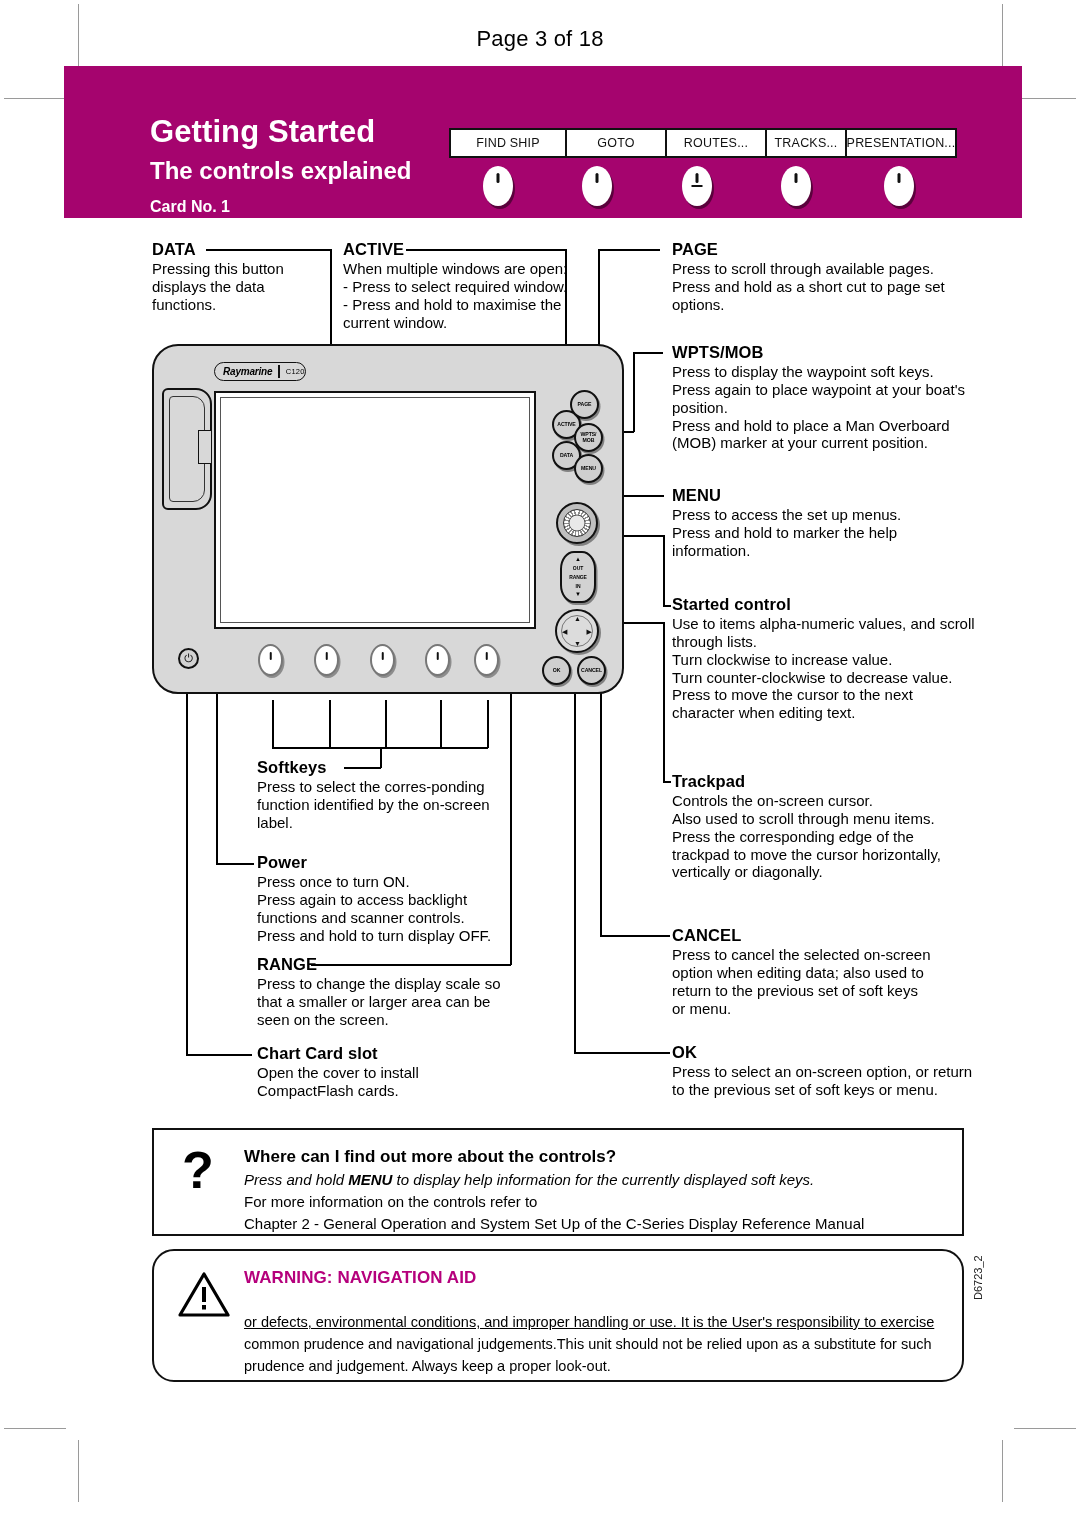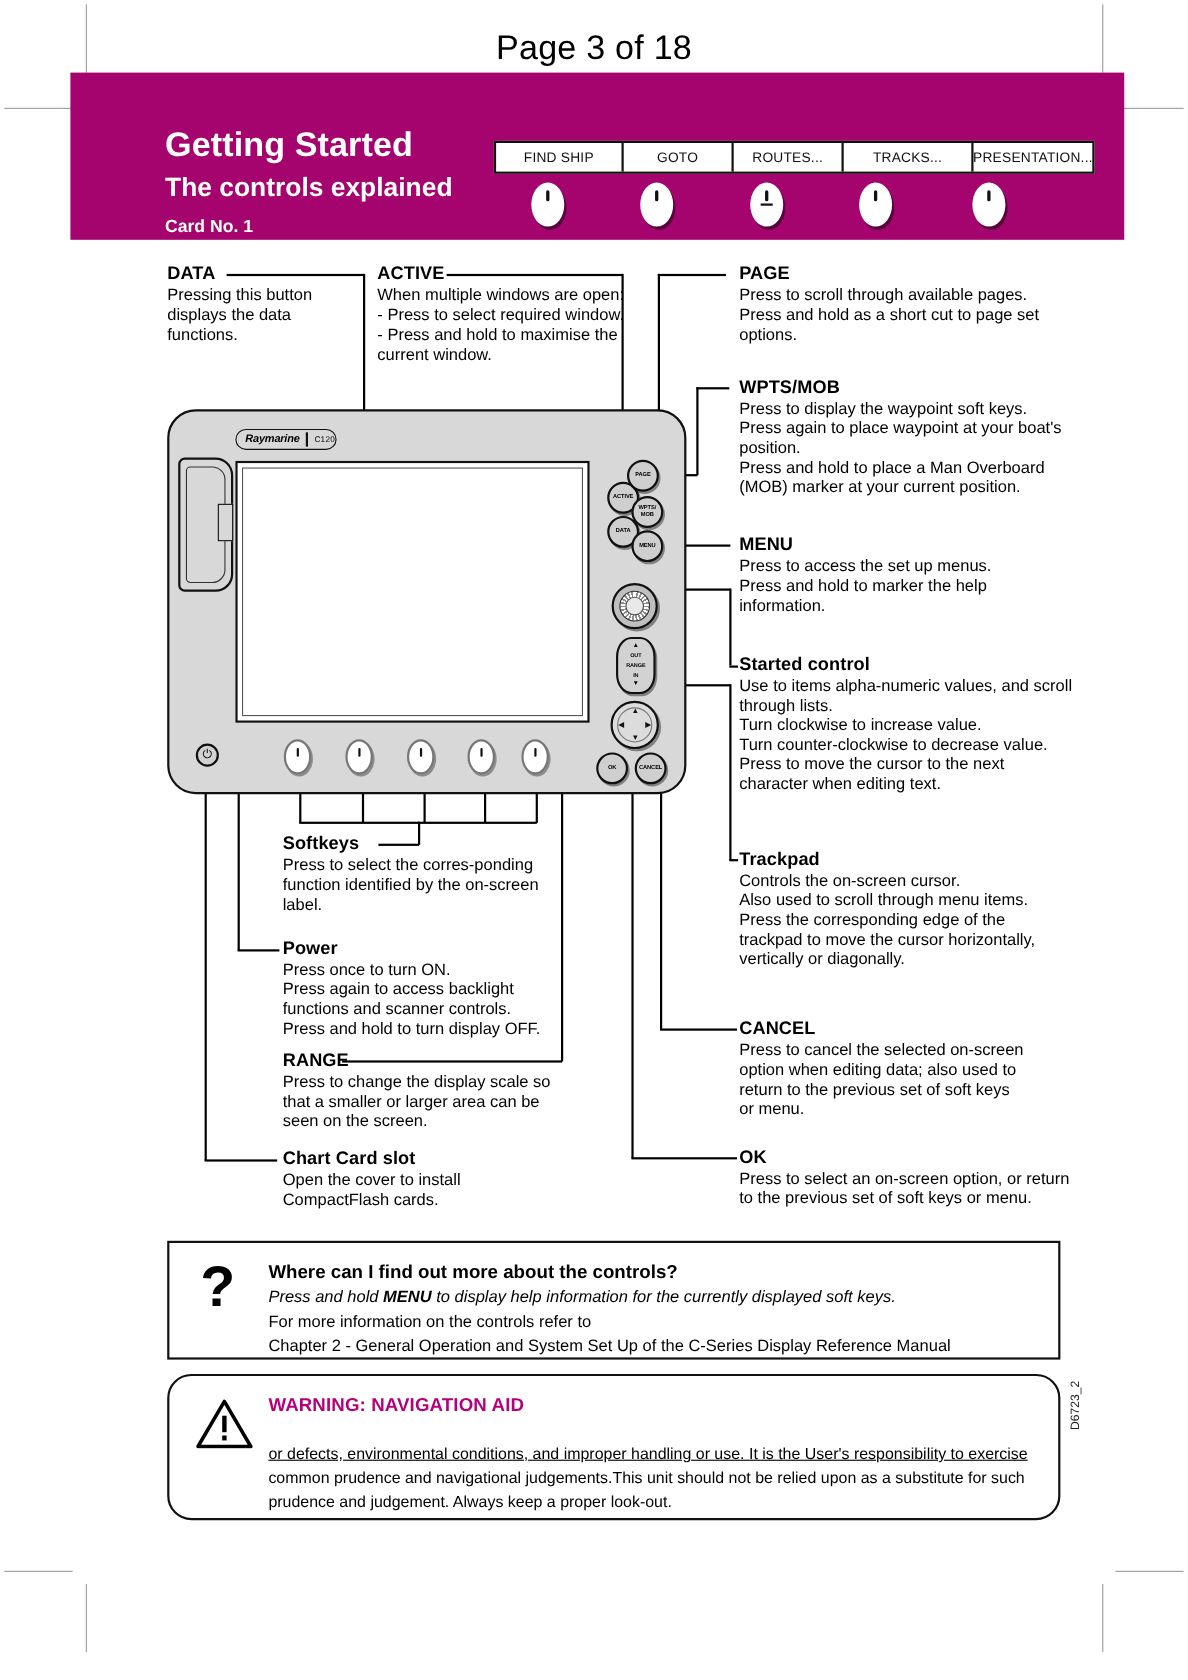--- a/index.html
+++ b/index.html
@@ -12,21 +12,21 @@
   }
 
   
   .crop { position:absolute; background:#9a9a9a; }
   .crop.h { height:1px; width:62px; }
   .crop.v { width:1px; height:62px; }
 
   
   .pagenum {
     position:absolute; top:26px; left:0; width:1080px;
-    text-align:center; font-size:31px; letter-spacing:.2px;
+    text-align:center; font-size:22px; letter-spacing:.2px;
   }
 
   
   .band {
     position:absolute; left:64px; top:66px; width:958px; height:152px;
     background:#a5046e;
   }
   .band-title {
     position:absolute; left:150px; top:114px;
     font-size:31px; font-weight:bold; color:#fff; letter-spacing:.1px;
@@ -77,21 +77,21 @@
   .ann p {
     margin:0; font-size:15px; line-height:1.19; letter-spacing:0;
   }
 
   
   .ln { position:absolute; background:#000; }
   .ln.h { height:1.5px; }
   .ln.v { width:1.5px; }
 
   
-  .device { position:absolute; left:152px; top:372px; width:472px; height:350px; }
+  .device { position:absolute; left:152px; top:344px; width:472px; height:350px; }
   .bezel {
     position:absolute; inset:0; background:#d8d8d8;
     border:2.5px solid #111; border-radius:26px;
   }
   .screen {
     position:absolute; left:62px; top:47px; width:322px; height:238px;
     background:#fff; border:2.5px solid #111;
   }
   .screen-inner {
     position:absolute; inset:4px; border:1.5px solid #555; background:#fff;
@@ -263,21 +263,21 @@
 
 <div class="band"></div>
 <div class="band-title">Getting Started</div>
 <div class="band-sub">The controls explained</div>
 <div class="band-card">Card No. 1</div>
 
 <div class="sk-strip">
   <div class="sk-cell" style="width:116px;">FIND SHIP</div>
   <div class="sk-cell" style="width:100px;">GOTO</div>
   <div class="sk-cell" style="width:100px;">ROUTES...</div>
-  <div class="sk-cell" style="width:118px;">TRACKS...</div>
+  <div class="sk-cell" style="width:80px;">TRACKS...</div>
   <div class="sk-cell" style="width:108px;">PRESENTATION...</div>
 </div>
 
 <div class="sk-btns">
   <div class="sk-btn-slot" style="width:98px;">
       <div class="oval"></div>
     </div>
   <div class="sk-btn-slot" style="width:100px;">
       <div class="oval"></div>
     </div>

